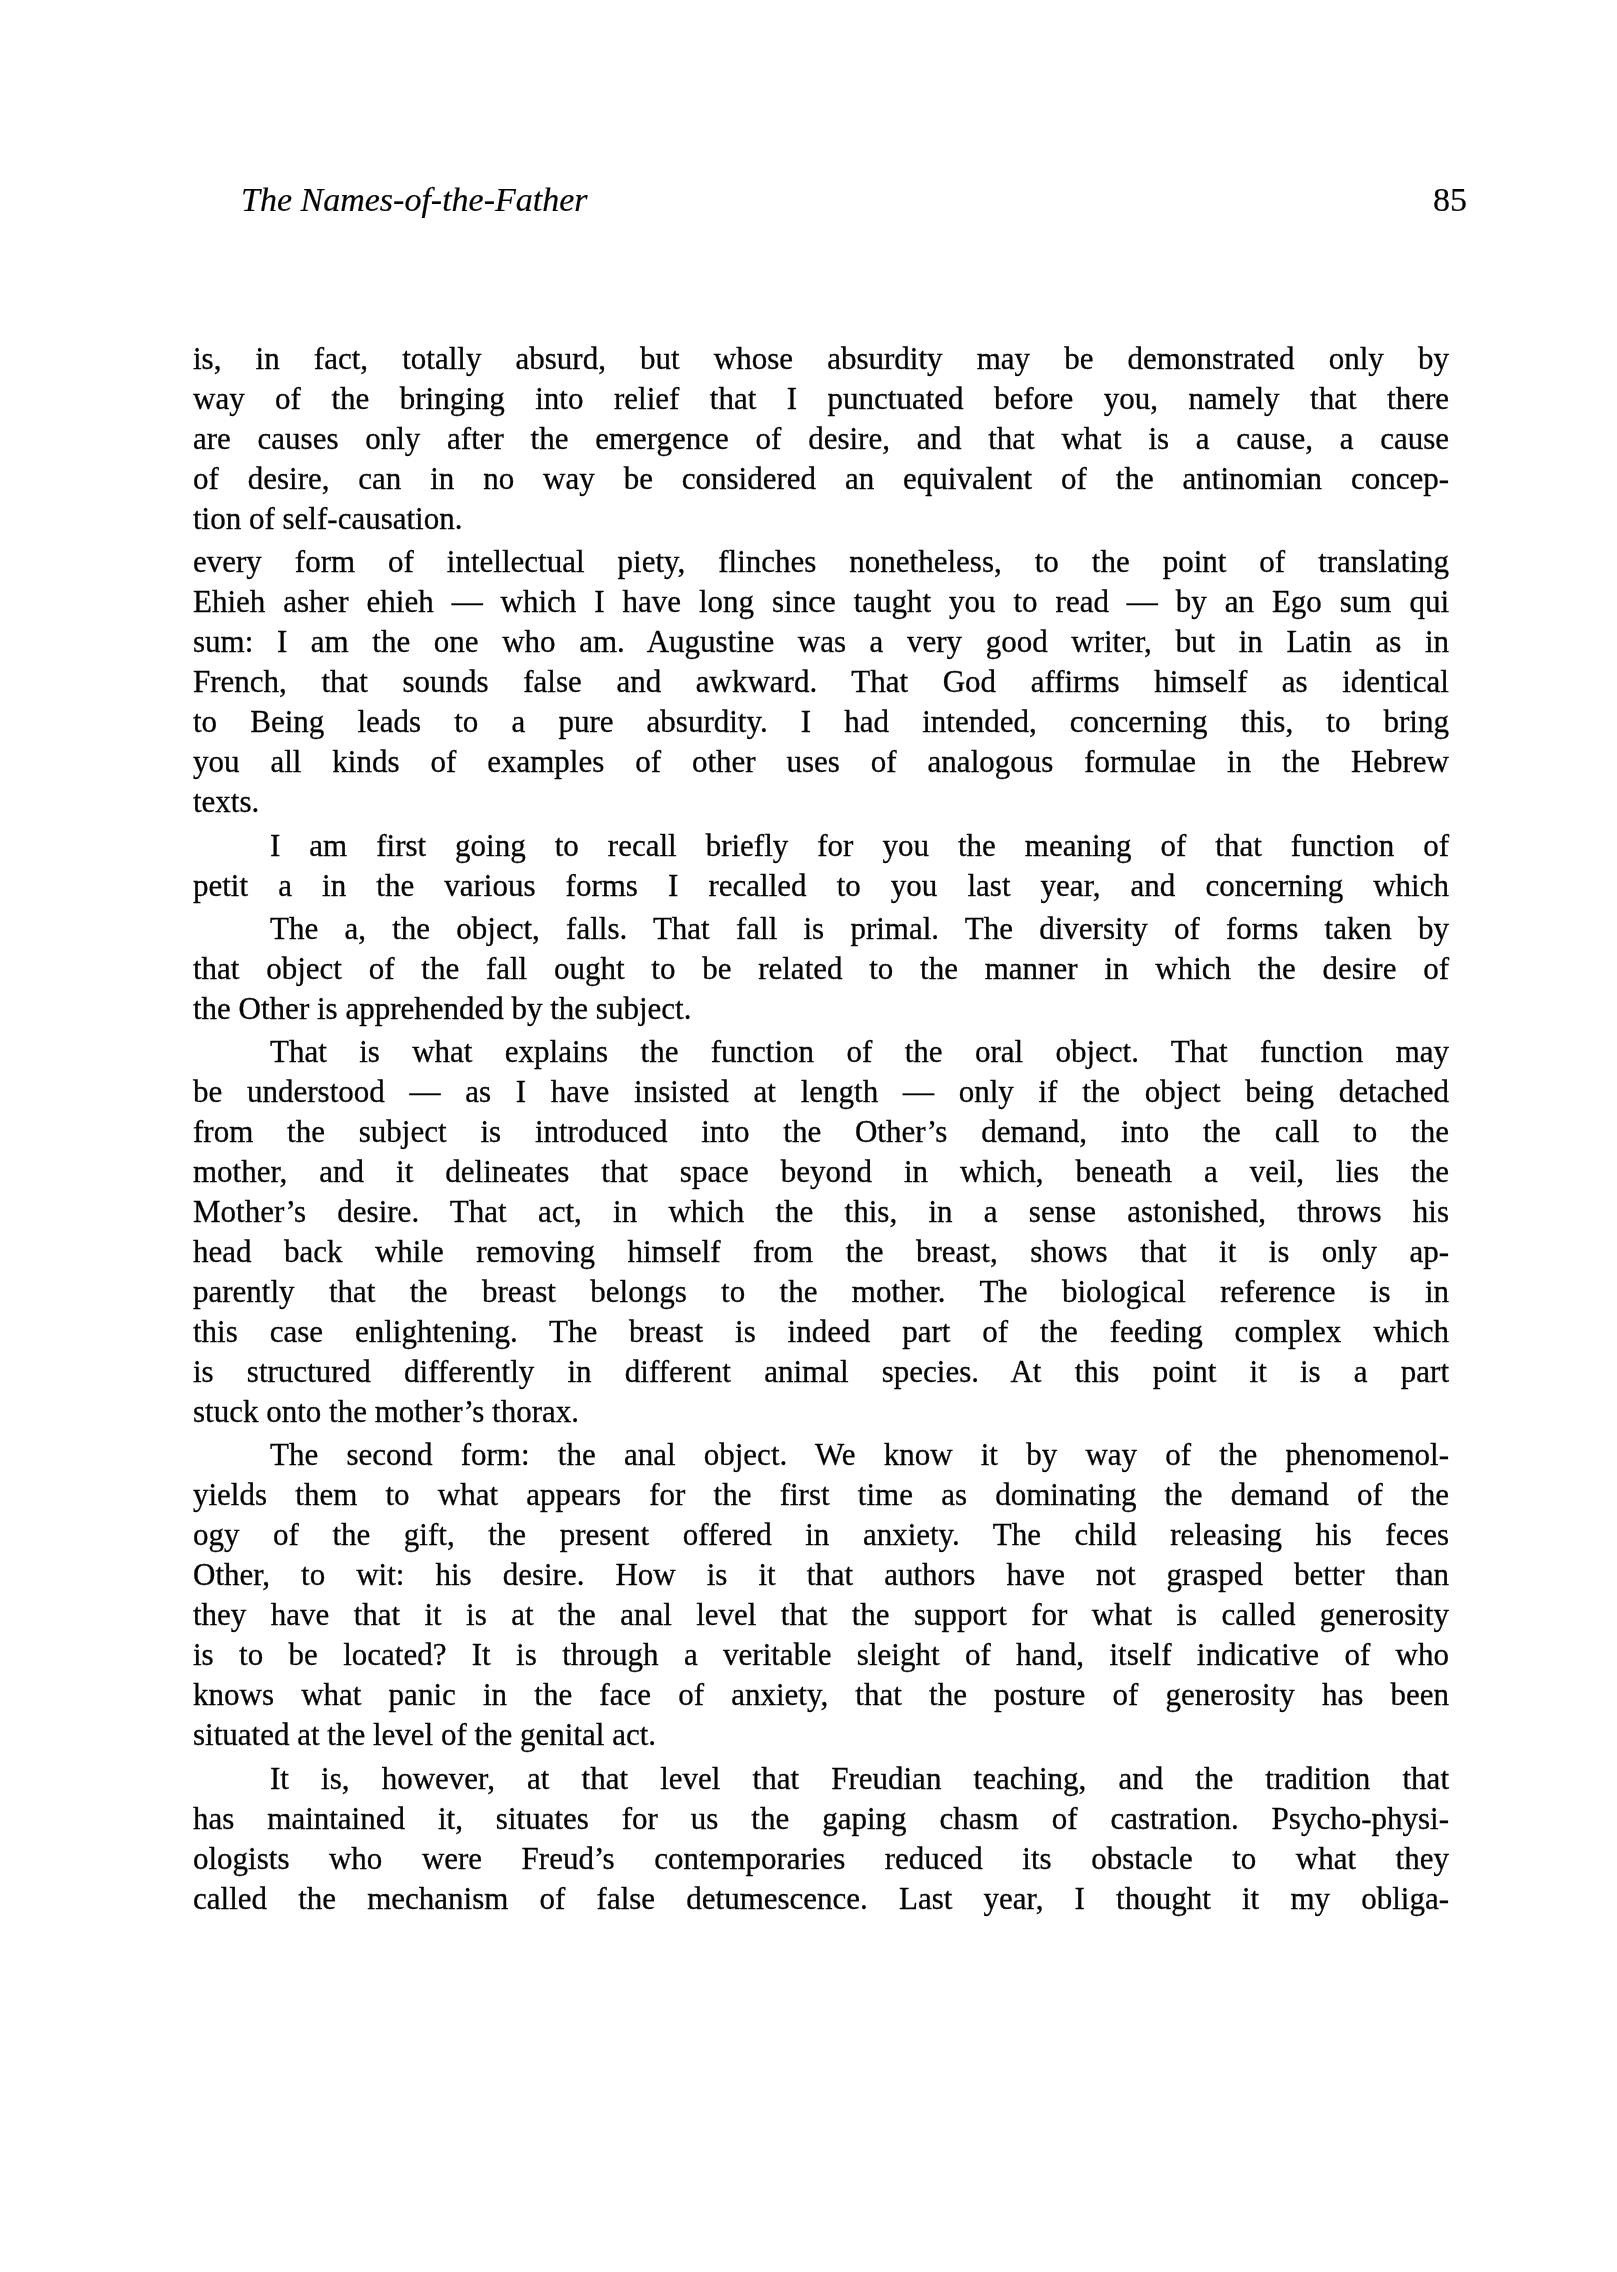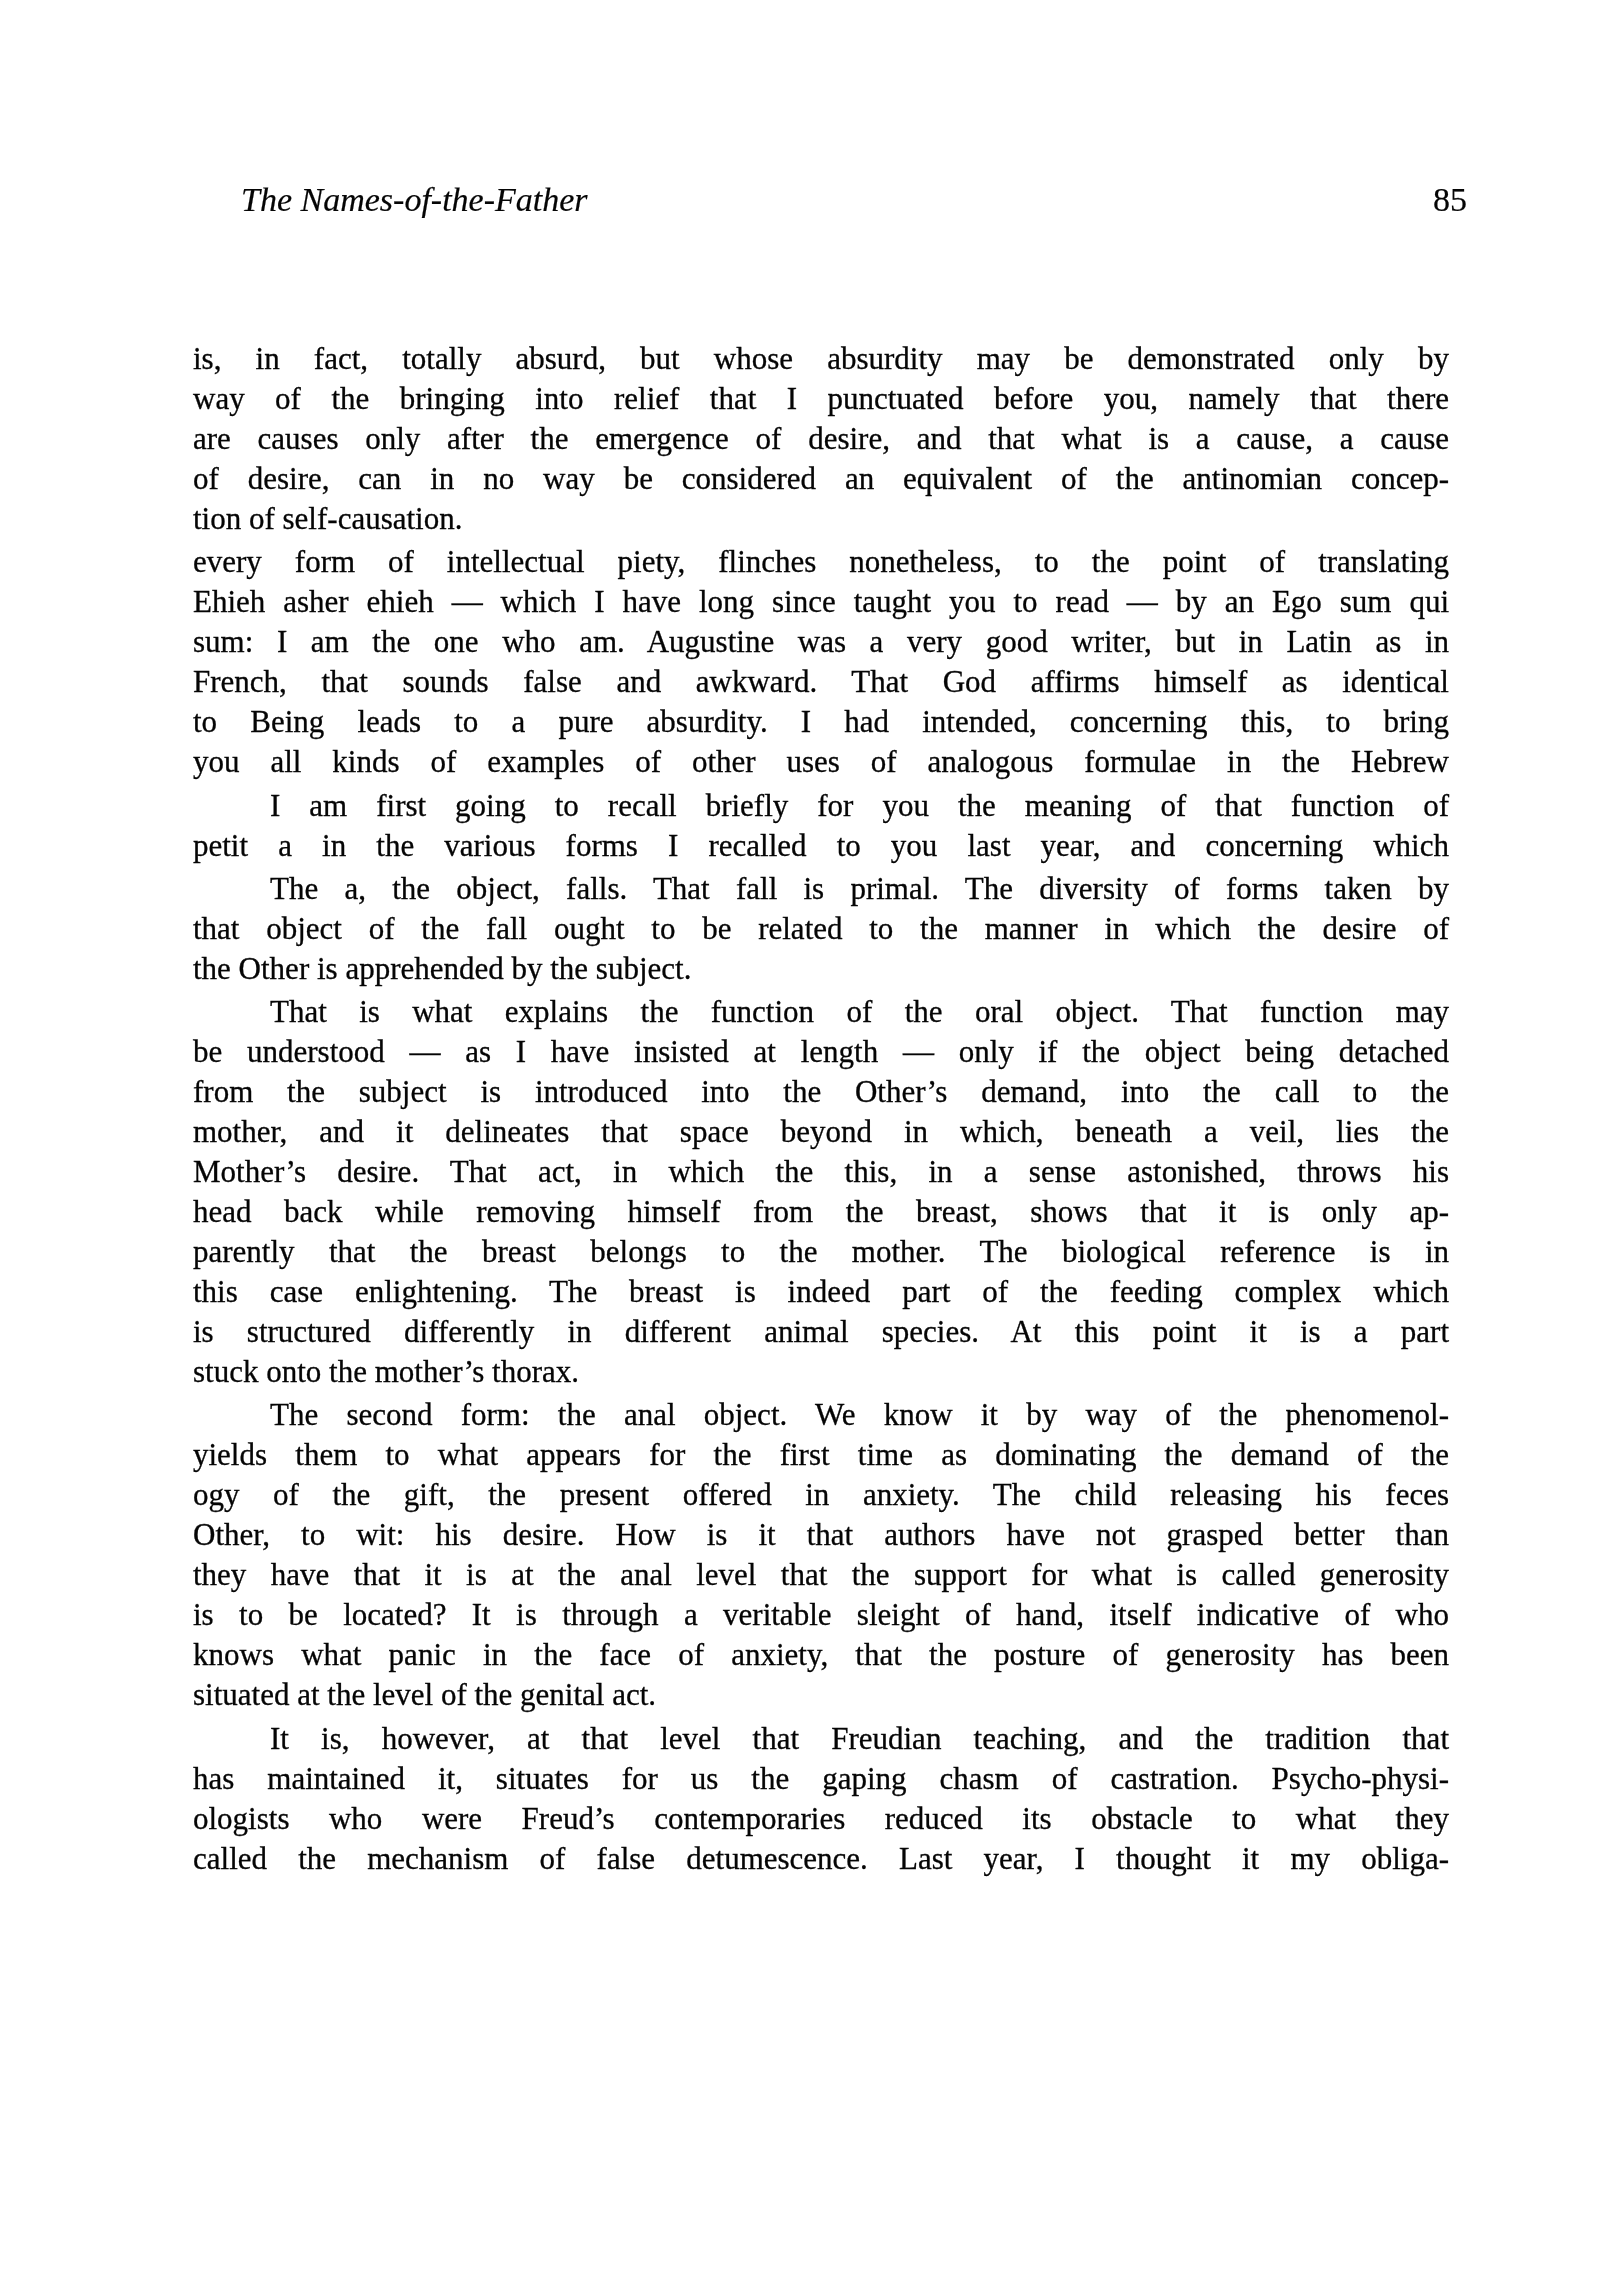--- a/index.html
+++ b/index.html
@@ -84,20 +84,21 @@
         <div class="line"><span>of desire, can in no way be considered an equivalent of the antinomian concep-</span></div>
         <div class="line last"><span>tion of self-causation.</span></div>
       </div>
       <div class="para">
         <div class="line"><span>every form of intellectual piety, flinches nonetheless, to the point of translating</span></div>
         <div class="line"><span class="it">Ehieh asher ehieh</span><span> — which I have long since taught you to read — by an </span><span class="it">Ego sum qui</span></div>
         <div class="line"><span class="it">sum: I am the one who am.</span><span> Augustine was a very good writer, but in Latin as in</span></div>
         <div class="line"><span>French, that sounds false and awkward. That God affirms himself as identical</span></div>
         <div class="line"><span>to Being leads to a pure absurdity. I had intended, concerning this, to bring</span></div>
         <div class="line"><span>you all kinds of examples of other uses of analogous formulae in the Hebrew</span></div>
+        <div class="line last"><span>texts.</span></div>
       </div>
       <div class="para">
         <div class="line indent"><span>I am first going to recall briefly for you the meaning of that function of</span></div>
         <div class="line"><span class="it">petit a</span><span> in the various forms I recalled to you last year, and concerning which</span></div>
       </div>
       <div class="para">
         <div class="line indent"><span>The </span><span class="it">a</span><span>, the object, falls. That fall is primal. The diversity of forms taken by</span></div>
         <div class="line"><span>that object of the fall ought to be related to the manner in which the desire of</span></div>
         <div class="line last"><span>the Other is apprehended by the subject.</span></div>
       </div>

